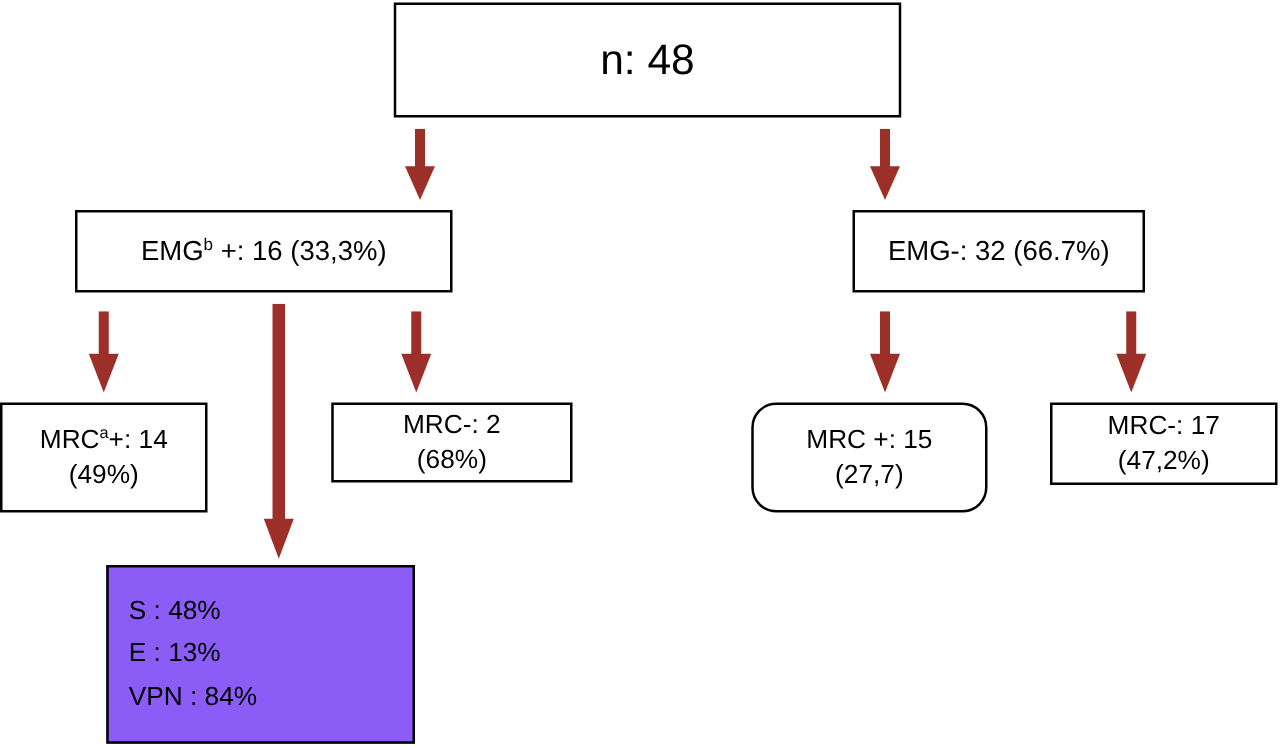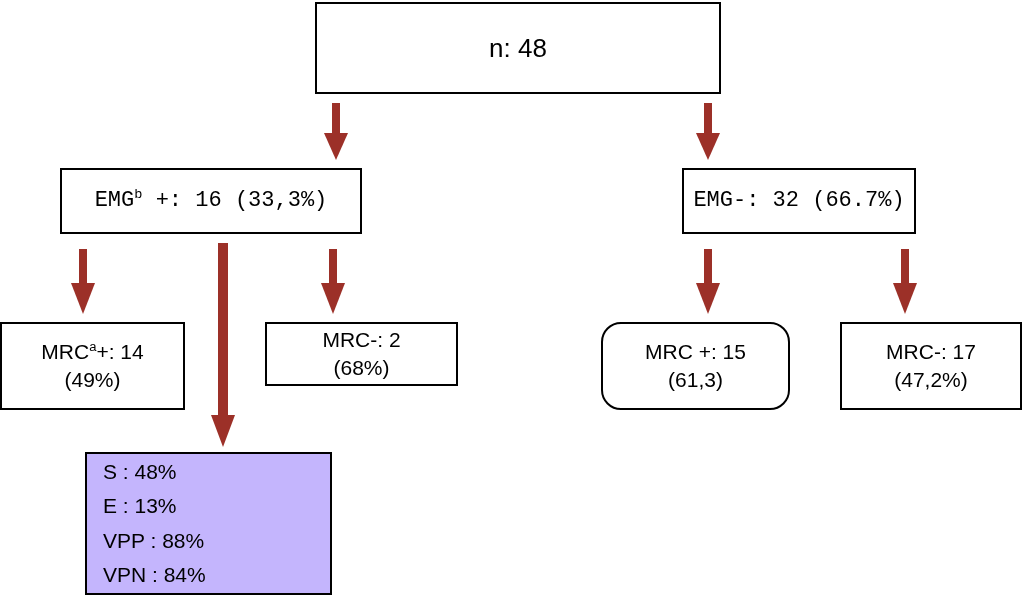--- a/index.html
+++ b/index.html
@@ -23,29 +23,29 @@
     display: flex;
     flex-direction: column;
     align-items: center;
     justify-content: center;
     color: #000000;
   }
   .node .line {
     white-space: nowrap;
     line-height: 1.32;
   }
-  .node-root { font-size: 26px; }
-  .node-lvl2 { font-size: 22px; font-family: Liberation Mono, monospace; }
+  .node-root { font-size: 34px; }
+  .node-lvl2 { font-size: 22px; }
   .node-lvl3 { font-size: 21px; }
 
   .stats-box {
     position: absolute;
     box-sizing: border-box;
     border: 2.5px solid #000000;
-    background: #c4b5fd;
+    background: #8b5cf6;
     display: flex;
     flex-direction: column;
     justify-content: center;
     padding-left: 16px;
     font-size: 21px;
     color: #000000;
   }
   .stats-box .line {
     line-height: 1.62;
     white-space: nowrap;
@@ -121,40 +121,39 @@
     </svg>
   </div>
 
   <div class="arrow" style="left:892px; top:249px; width:26px; height:66px;">
     <svg width="26" height="66" viewBox="0 0 26 66">
       <rect x="9" y="0" width="8" height="40" fill="#9C3028"></rect>
       <polygon points="13,65 1,34 25,34" fill="#9C3028"></polygon>
     </svg>
   </div>
 
-  <div class="node node-lvl3" style="left:0px; top:322px; width:185px; height:88px;">
+  <div class="node node-lvl3" style="left:0px; top:322px; width:166px; height:88px;">
     <span class="line"><span>MRC</span><sup>a</sup><span>+: 14</span></span>
     <span class="line">(49%)</span>
   </div>
 
   <div class="node node-lvl3" style="left:265px; top:322px; width:193px; height:64px;">
     <span class="line">MRC-: 2</span>
     <span class="line">(68%)</span>
   </div>
 
   <div class="node node-lvl3" style="left:601px; top:322px; width:189px; height:88px;border-radius:20px;">
     <span class="line">MRC +: 15</span>
-    <span class="line">(61,3)</span>
+    <span class="line">(27,7)</span>
   </div>
 
-  <div class="node node-lvl3" style="left:840px; top:322px; width:182px; height:88px;">
+  <div class="node node-lvl3" style="left:840px; top:322px; width:182px; height:66px;">
     <span class="line">MRC-: 17</span>
     <span class="line">(47,2%)</span>
   </div>
 
   <div class="stats-box" style="left:85px; top:452px; width:247px; height:143px;">
     <span class="line">S : 48%</span>
     <span class="line">E : 13%</span>
-    <span class="line">VPP : 88%</span>
     <span class="line">VPN : 84%</span>
   </div>
 
 </div>
 
 </body></html>

